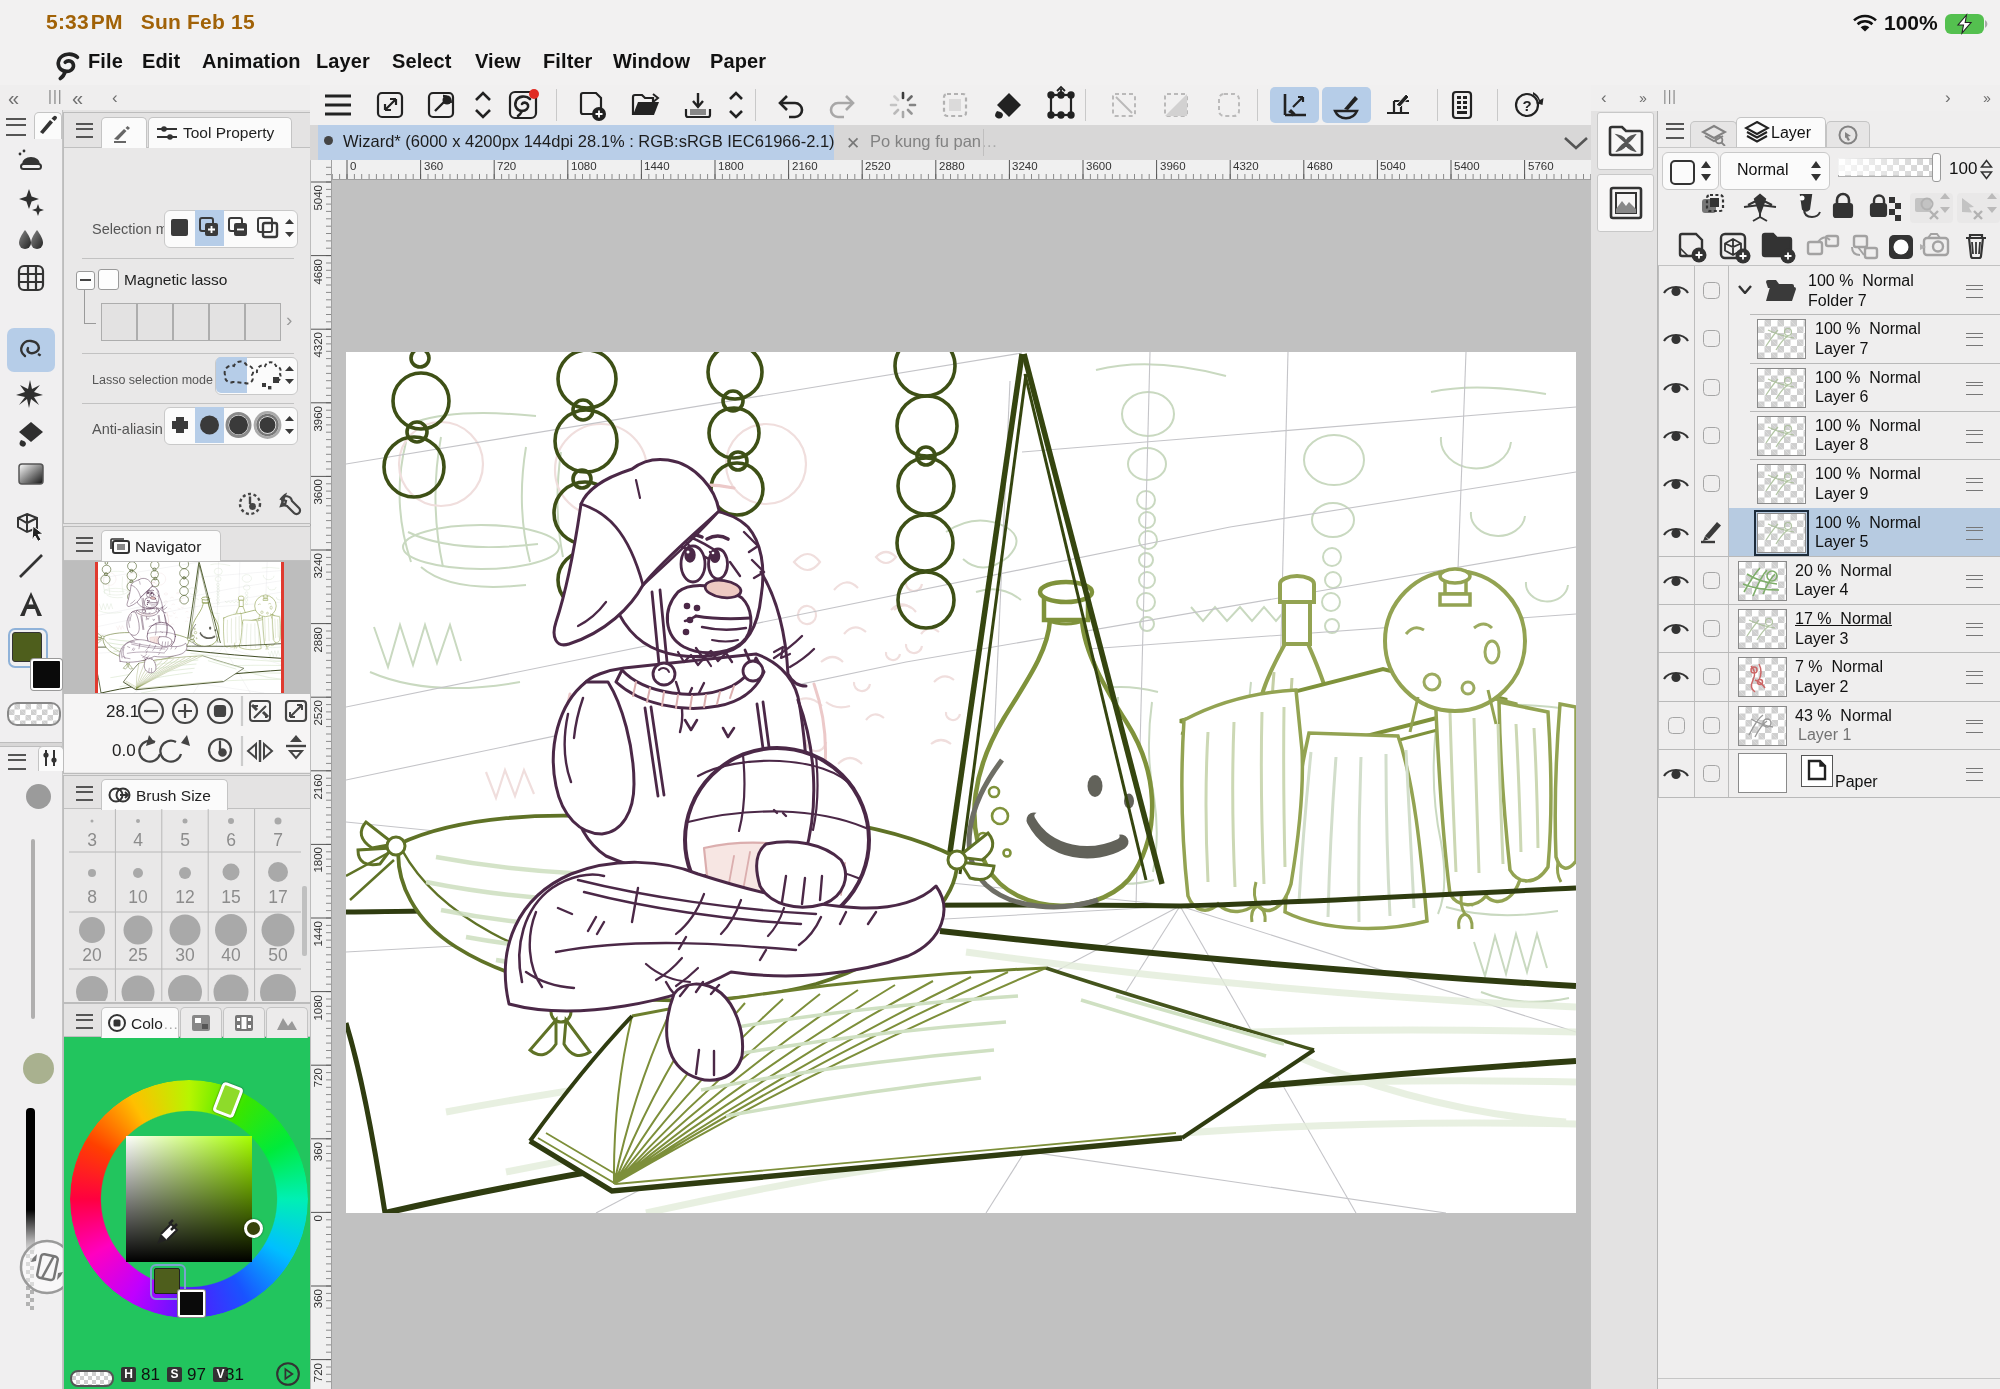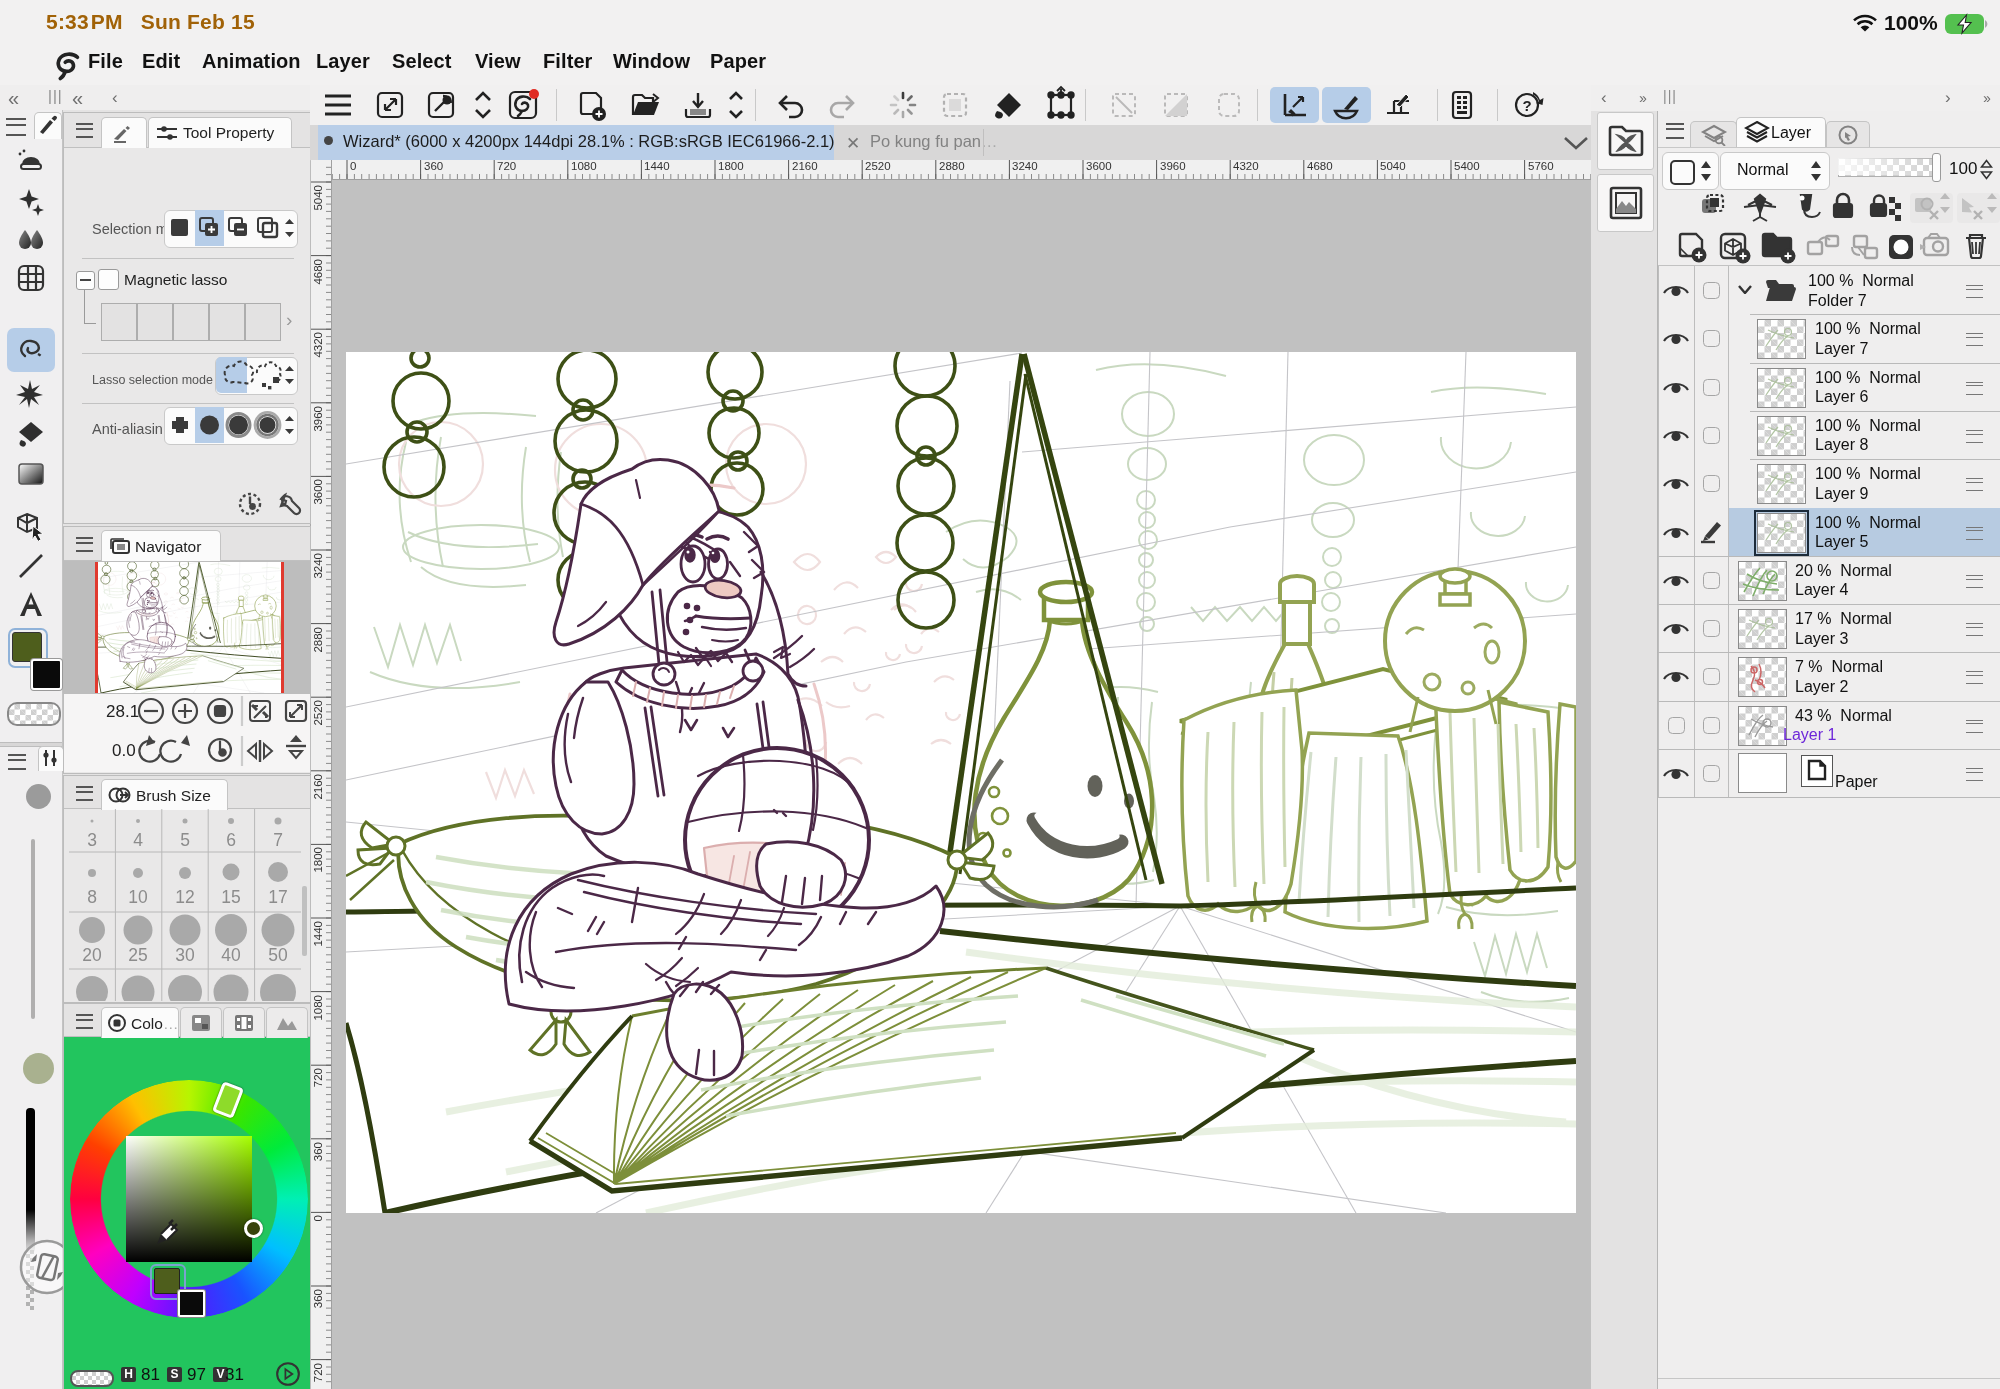--- a/index.html
+++ b/index.html
@@ -1313,21 +1313,21 @@
       </div>
 <div class="abs" style="left:45px;top:509.1px;width:15px;height:15px;border:1.6px solid #a5a5a5;border-radius:4.5px;"></div>
 <div class="abs chk" style="left:80px;top:498.1px;width:47px;height:38px;background-size:13px 13px;background-position:0 0,6.5px 6.5px;border:1px solid #8a8a8a;">
         <svg width="47" height="38" viewBox="0 0 47 38">
           <g stroke="#aabf9a" fill="none" stroke-width="1.2" opacity=".9">
             <path d="M8 26 q8 -12 12 -16 M18 30 q6 -10 12 -14 M10 10 q12 6 26 8"></path>
             <circle cx="30" cy="12" r="3.5"></circle>
           </g>
         </svg>
       </div>
-<div class="abs" style="left:137px;top:499.1px;font-size:16px;color:#111;">17 % &nbsp;Normal</div>
+<div class="abs" style="left:137px;top:499.1px;font-size:16px;color:#111;text-decoration:underline;">17 % &nbsp;Normal</div>
 <div class="abs" style="left:137px;top:518.6px;font-size:16px;color:#111;">Layer 3</div>
 <div class="abs" style="left:308px;top:512.1px;width:17px;height:11px;border-top:1.6px solid #777;border-bottom:1.6px solid #777;">
         <div style="margin-top:2.8px;border-top:1.6px solid #777;"></div>
       </div>
 <div class="abs" style="left:0px;top:541.4px;width:342px;height:1px;background:#b9b9b9;"></div>
 <div class="abs" style="left:5px;top:557.4px;">
         <svg width="26" height="16" viewBox="0 0 26 16">
           <path d="M1 11 C6 3 20 3 25 11" fill="none" stroke="#333" stroke-width="2.2"></path>
           <circle cx="13" cy="9.5" r="4.6" fill="#333"></circle>
         </svg>
@@ -1352,21 +1352,21 @@
 <div class="abs" style="left:45px;top:605.7px;width:15px;height:15px;border:1.6px solid #a5a5a5;border-radius:4.5px;"></div>
 <div class="abs chk" style="left:80px;top:594.7px;width:47px;height:38px;background-size:13px 13px;background-position:0 0,6.5px 6.5px;border:1px solid #8a8a8a;">
         <svg width="47" height="38" viewBox="0 0 47 38">
           <g stroke="#999" fill="none" stroke-width="1.4">
             <path d="M10 28 q8 -16 14 -20 M16 30 q6 -12 12 -16 M12 12 q10 6 22 8"></path>
             <circle cx="28" cy="16" r="4"></circle>
           </g>
         </svg>
       </div>
 <div class="abs" style="left:137px;top:595.7px;font-size:16px;color:#111;">43 % &nbsp;Normal</div>
-<div class="abs" style="left:125px;top:615.2px;font-size:16px;color:#6d28d9;">Layer 1</div>
+<div class="abs" style="left:140px;top:615.2px;font-size:16px;color:#737373;">Layer 1</div>
 <div class="abs" style="left:308px;top:608.7px;width:17px;height:11px;border-top:1.6px solid #777;border-bottom:1.6px solid #777;">
         <div style="margin-top:2.8px;border-top:1.6px solid #777;"></div>
       </div>
 <div class="abs" style="left:0px;top:638.0px;width:342px;height:1px;background:#b9b9b9;"></div>
 <div class="abs" style="left:5px;top:654.0px;">
         <svg width="26" height="16" viewBox="0 0 26 16">
           <path d="M1 11 C6 3 20 3 25 11" fill="none" stroke="#333" stroke-width="2.2"></path>
           <circle cx="13" cy="9.5" r="4.6" fill="#333"></circle>
         </svg>
       </div>

